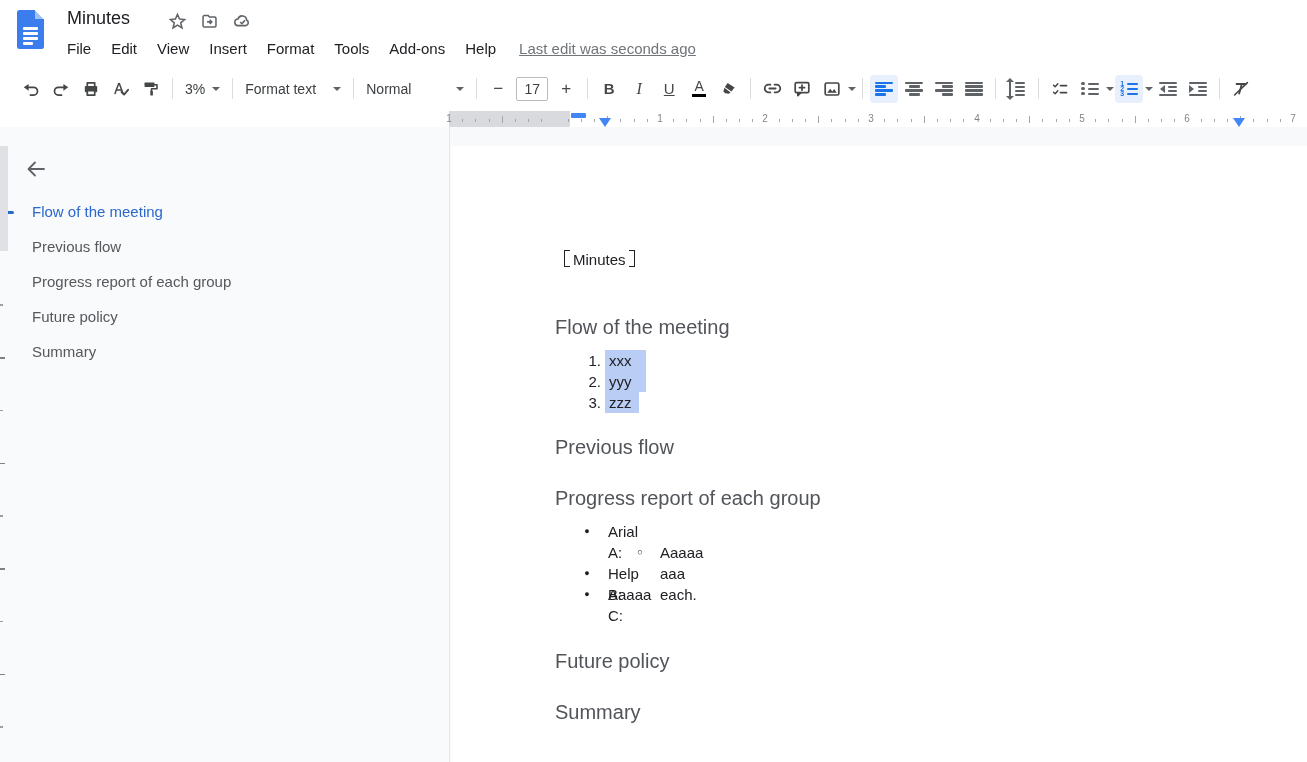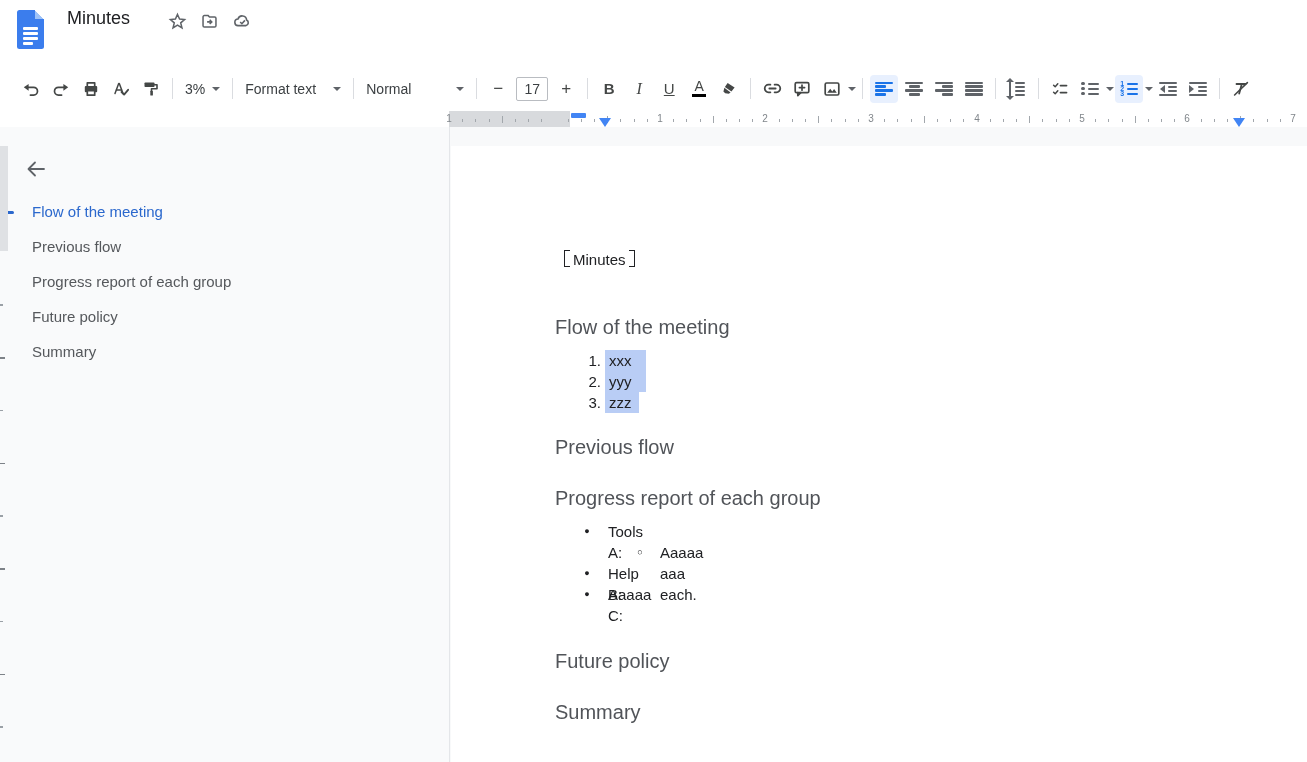--- a/index.html
+++ b/index.html
@@ -127,20 +127,31 @@
     <svg width="19" height="19" viewBox="0 0 20 20">
         <path d="M3.2 5.2a1.4 1.4 0 0 1 1.4-1.4h4L10 5.2h5.4a1.4 1.4 0 0 1 1.4 1.4v7.8a1.4 1.4 0 0 1-1.4 1.4H4.6a1.4 1.4 0 0 1-1.4-1.4z"></path>
         <path d="M7.5 10.4h4.6 M10.2 8.2l2.2 2.2-2.2 2.2"></path>
       </svg>
   </div>
   <div class="hdr-ic" style="left:232px">
     <svg width="20" height="20" viewBox="0 0 20 20">
         <path d="M6.3 14.6a3.3 3.3 0 0 1-.3-6.6 4.4 4.4 0 0 1 8.6 1.1 2.9 2.9 0 0 1-.8 5.5z"></path>
         <path d="M8.2 11l1.7 1.7 3-3.3"></path>
       </svg>
+  </div>
+  <div id="menubar">
+    <span class="mi">File</span>
+    <span class="mi">Edit</span>
+    <span class="mi">View</span>
+    <span class="mi">Insert</span>
+    <span class="mi">Format</span>
+    <span class="mi">Tools</span>
+    <span class="mi">Add-ons</span>
+    <span class="mi">Help</span>
+    <span id="last-edit">Last edit was seconds ago</span>
   </div>
 </div>
 
 <div id="toolbar">
   <div class="tbtn" title="Undo">
     <svg width="20" height="20" viewBox="0 0 20 20">
         <path d="M6 8.3h6.6a3.9 3.9 0 0 1 0 7.8H9.4"></path>
         <polygon class="fil" points="2.8,8.3 7.6,4.9 7.6,11.7"></polygon>
       </svg>
   </div>
@@ -461,21 +472,21 @@
   <div class="num-row" style="top:246px">
     <span class="num-marker">3.</span>
     <span class="num-text short">zzz</span>
   </div>
 
   <div class="doc-h" style="left:104px;top:289px">Previous flow</div>
   <div class="doc-h" style="left:104px;top:340px">Progress report of each group</div>
 
   <div class="bul-row" style="top:375px">
     <span class="bdot">●</span>
-    <span class="btext1">Tools A:</span>
+    <span class="btext1">Arial A:</span>
   </div>
   <div class="bul-row" style="top:396px">
     <span class="bcirc">○</span>
     <span class="btext2">Aaaaa aaa each.</span>
   </div>
   <div class="bul-row" style="top:417px">
     <span class="bdot">●</span>
     <span class="btext1">Help B:</span>
   </div>
   <div class="bul-row" style="top:438px">

